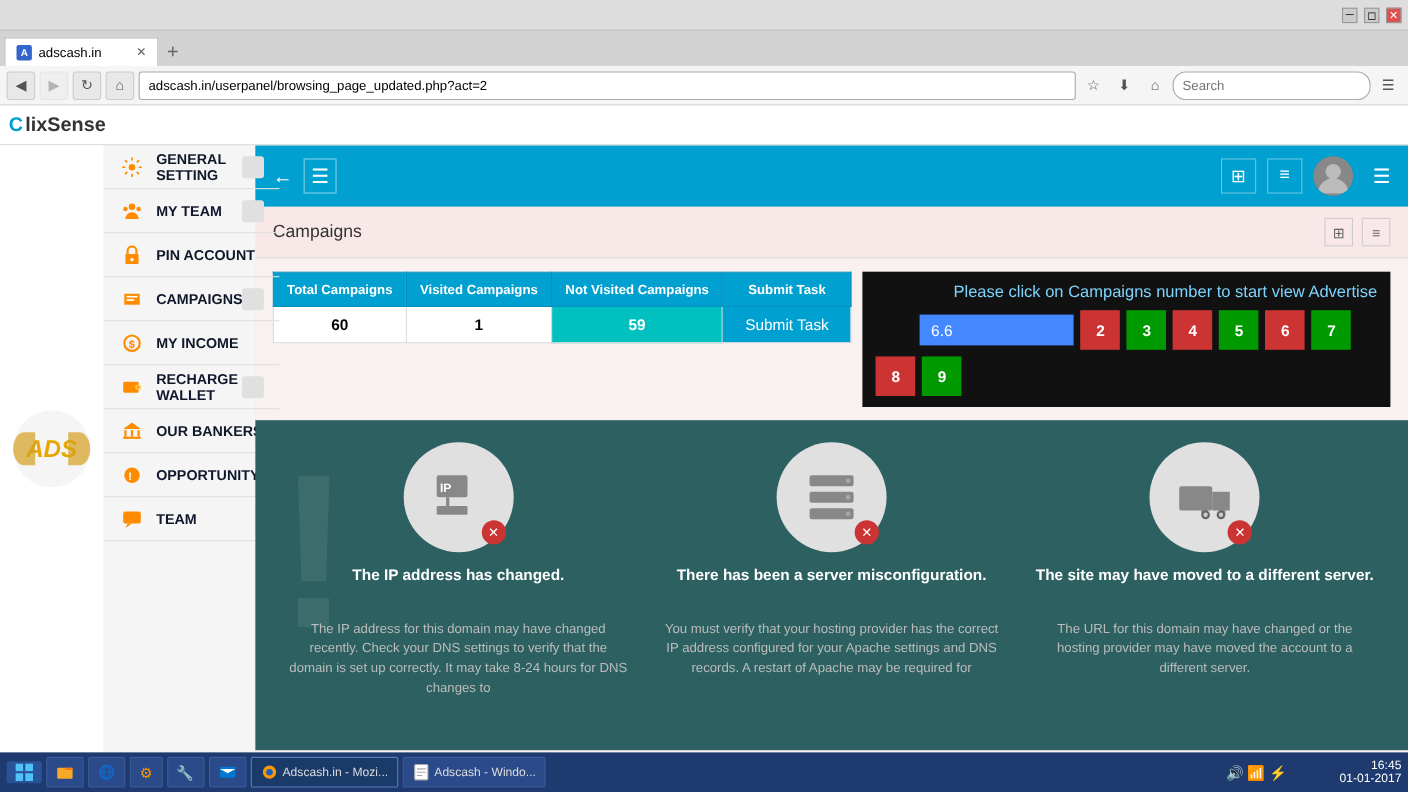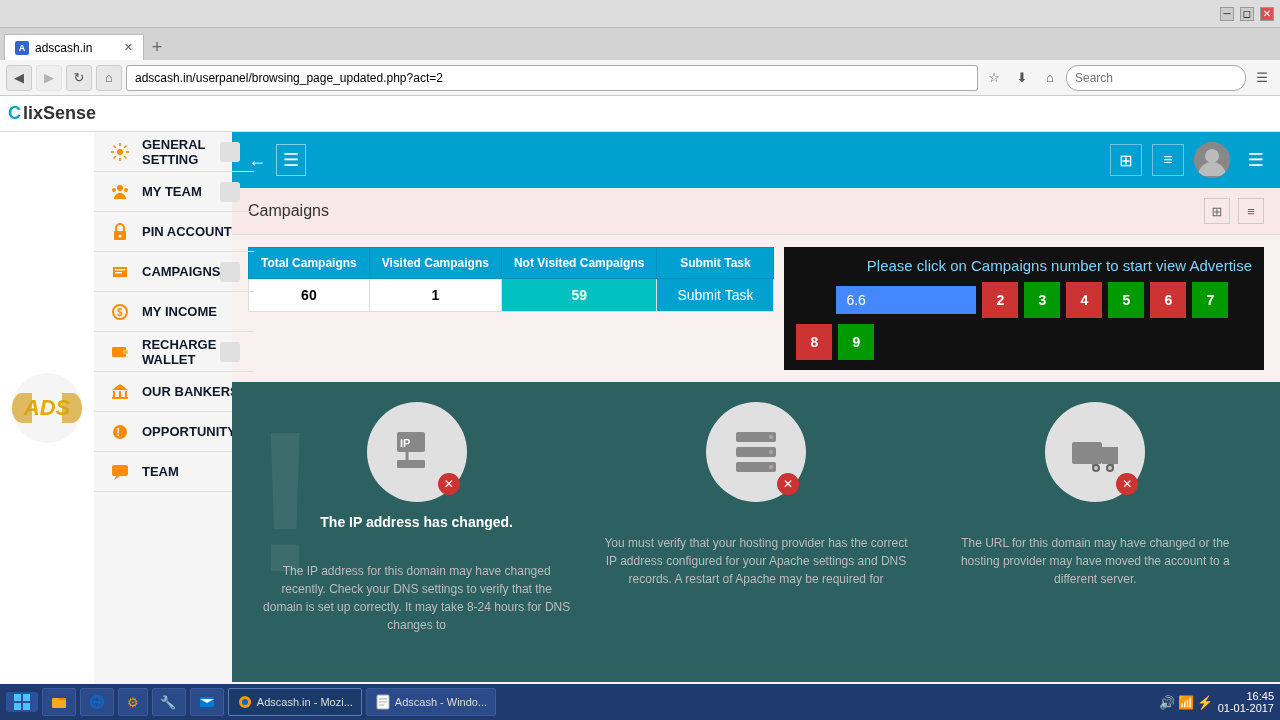--- a/index.html
+++ b/index.html
@@ -99,21 +99,21 @@
     .error-title { font-weight: bold; font-size: 14px; color: #fff; text-align: center; }
     .error-desc { font-size: 12px; color: #bbb; text-align: center; line-height: 1.5; margin-top: 20px; }
 
     
     .taskbar { height: 36px; background: #1e3a6e; display: flex; align-items: center; padding: 0 6px; gap: 4px; }
     .taskbar-start { display: flex; align-items: center; gap: 4px; background: #2a5298; padding: 2px 8px; border-radius: 2px; cursor: pointer; }
     .taskbar-item { background: #2a4a8a; height: 28px; padding: 0 8px; display: flex; align-items: center; gap: 4px; color: #ddd; font-size: 11px; border: 1px solid #3a5a9a; cursor: pointer; border-radius: 2px; }
     .taskbar-item.active { background: #1a3a6a; border-color: #5a7aba; }
     .taskbar-spacer { flex: 1; }
     .taskbar-tray { display: flex; align-items: center; gap: 4px; color: #ddd; font-size: 11px; }
-    .taskbar-time { color: #fff; font-size: 11px; text-align: right; }
+    .taskbar-time { color: #fff; font-size: 11px; text-align: right; margin-left: 44px; }
     .taskbar-icons { display: flex; gap: 3px; }
     .taskbar-icon { font-size: 13px; color: #ccc; }
     svg { display: block; }
   </style>
 </head>
 <body>
 
 <div class="browser-frame">
 
   <div class="browser-titlebar">
@@ -358,39 +358,41 @@
                   <rect fill="#888" x="5" y="5" width="40" height="10" rx="2"></rect>
                   <rect fill="#888" x="5" y="20" width="40" height="10" rx="2"></rect>
                   <rect fill="#888" x="5" y="35" width="40" height="10" rx="2"></rect>
                   <circle fill="#aaa" cx="40" cy="10" r="2"></circle>
                   <circle fill="#aaa" cx="40" cy="25" r="2"></circle>
                   <circle fill="#aaa" cx="40" cy="40" r="2"></circle>
                 </svg>
                 <div class="error-icon-x">✕</div>
               </div>
             </div>
+            <div class="error-title">There has been a server misconfiguration.</div>
             <div class="error-desc">You must verify that your hosting provider has the correct IP address configured for your Apache settings and DNS records. A restart of Apache may be required for</div>
           </div>
 
           <div class="error-card">
             <div class="error-icon-circle">
               <div style="position:relative; display:flex; align-items:center; justify-content:center; width:70px; height:70px;">
                 <svg width="50" height="50" viewBox="0 0 50 50">
                   <rect fill="#888" x="2" y="15" width="30" height="22" rx="2"></rect>
                   <polygon fill="#888" points="32,20 48,20 48,37 32,37"></polygon>
                   <rect fill="#888" x="22" y="32" width="6" height="8"></rect>
                   <rect fill="#888" x="38" y="32" width="6" height="8"></rect>
                   <circle fill="#666" cx="26" cy="41" r="4"></circle>
                   <circle fill="#666" cx="40" cy="41" r="4"></circle>
                   <circle fill="#ccc" cx="26" cy="41" r="2"></circle>
                   <circle fill="#ccc" cx="40" cy="41" r="2"></circle>
                 </svg>
                 <div class="error-icon-x">✕</div>
               </div>
             </div>
+            <div class="error-title">The site may have moved to a different server.</div>
             <div class="error-desc">The URL for this domain may have changed or the hosting provider may have moved the account to a different server.</div>
           </div>
         </div>
 
       </div>
     </div>
   </div>
 
   <div class="taskbar">
     <div class="taskbar-start">

